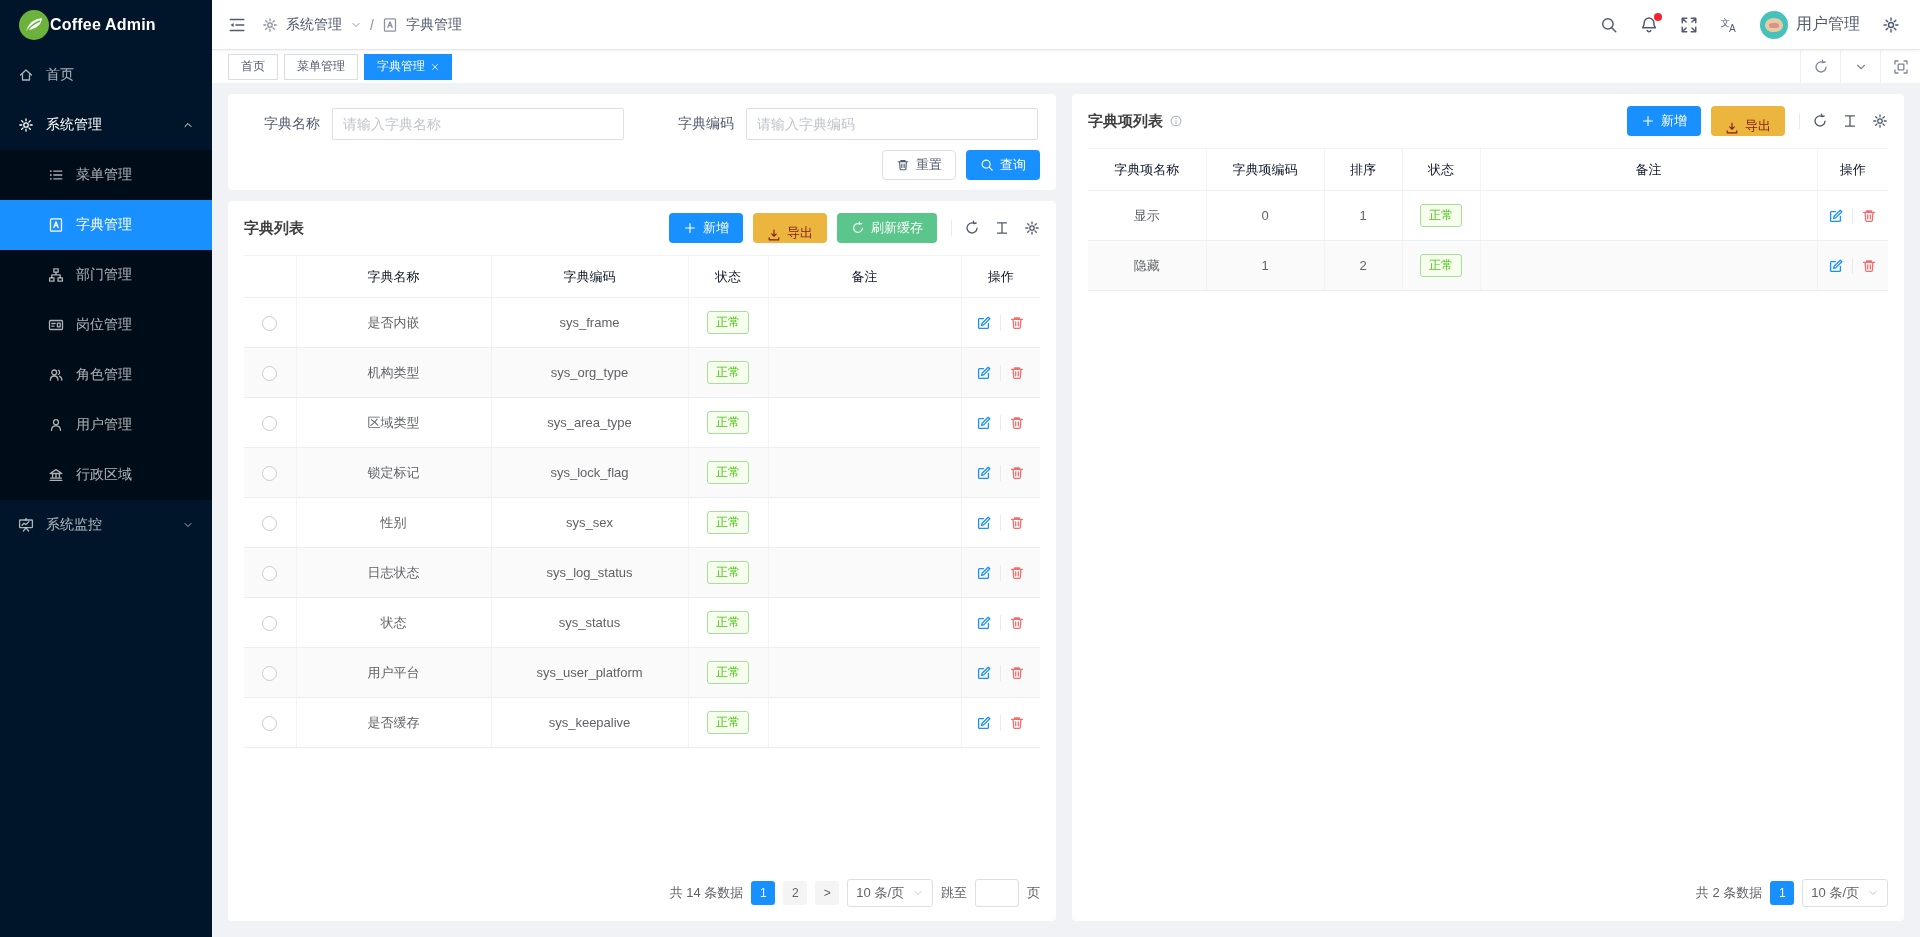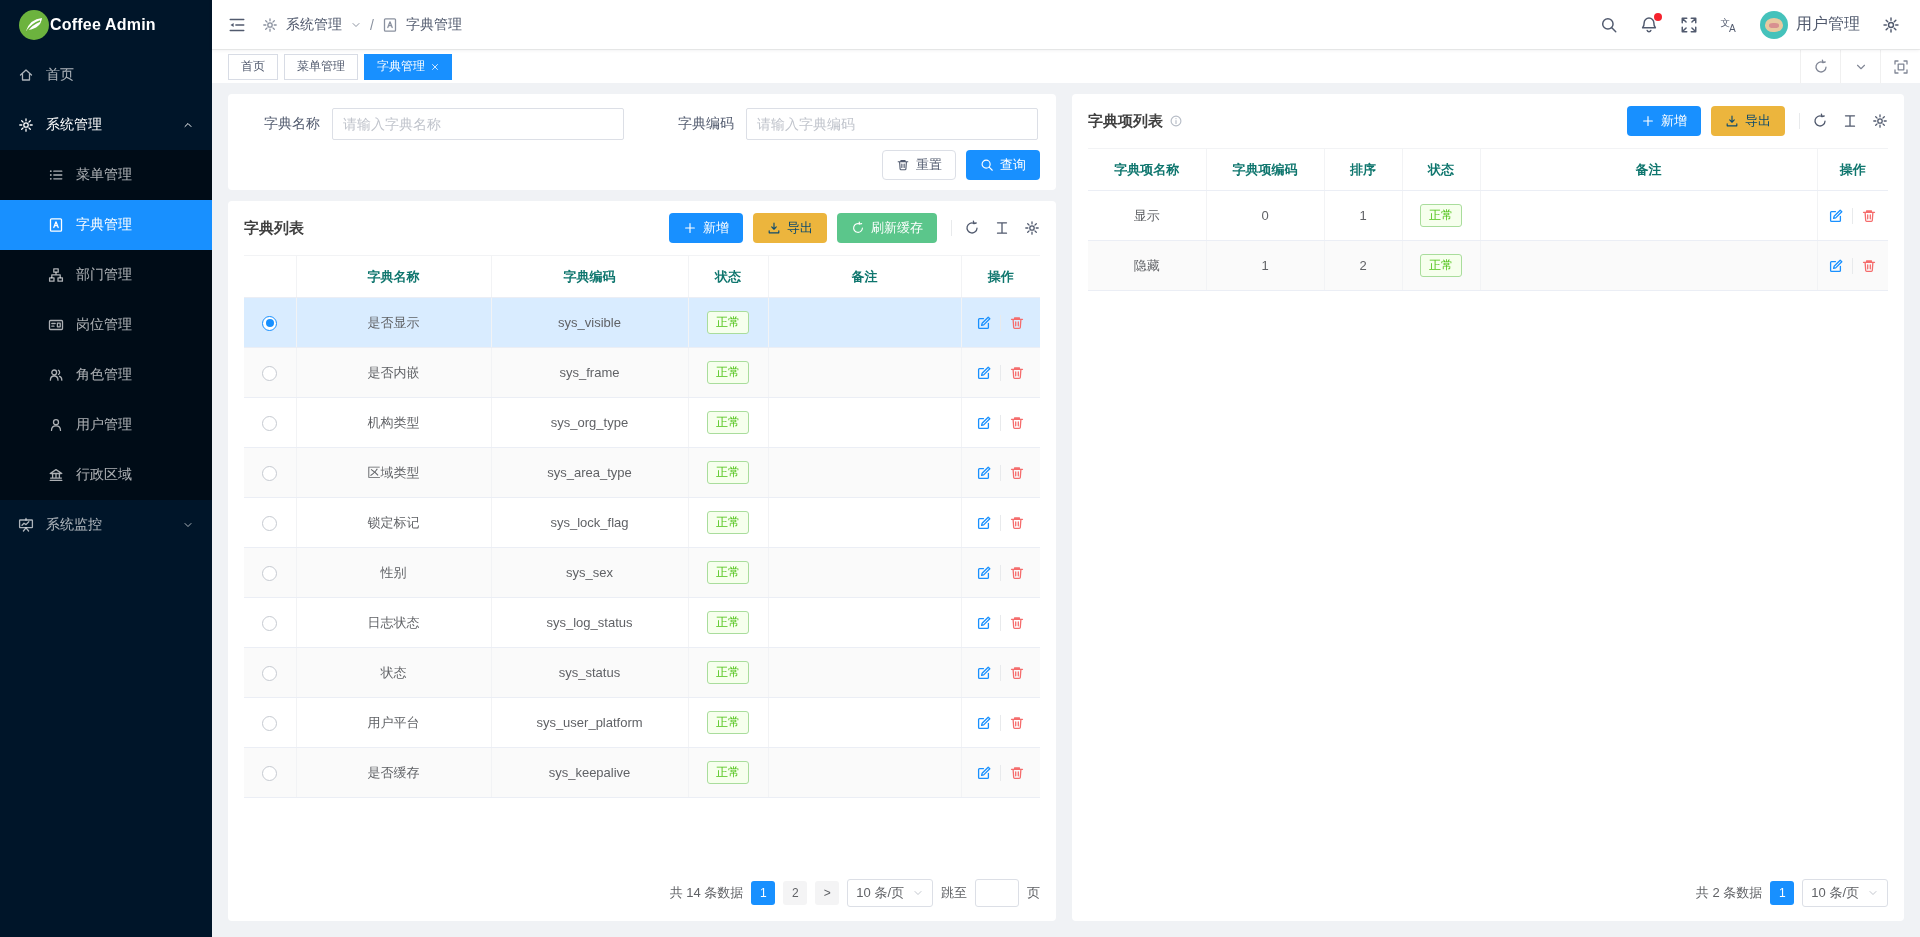--- a/index.html
+++ b/index.html
@@ -62,34 +62,34 @@
   .f-label { width:76px; text-align:right; margin-right:12px; font-size:14px; color:#515a6e; }
   .f-label.second { width:110px; }
   .f-input { width:292px; height:32px; border:1px solid #dcdfe6; border-radius:2px; padding:0 10px;
              font-size:14px; color:#515a6e; outline:none; font-family:inherit; }
   .f-input::placeholder { color:#c0c4cc; }
   .btn-row { display:flex; justify-content:flex-end; gap:10px; margin-top:10px; }
   .btn { height:30px; display:inline-flex; align-items:center; gap:6px; padding:0 13px; font-size:13px;
          border-radius:4px; border:1px solid transparent; cursor:pointer; background:#fff; font-family:inherit; }
   .btn-plain { border-color:#dcdfe6; color:#515a6e; }
   .btn-primary { background:#1890ff; color:#fff; }
-  .btn-warn { background:#ecb53d; color:#0c4a6e; }
+  .btn-warn { background:#ecb53d; color:#7f1d1d;align-items:flex-end; }
   .btn-success { background:#5bc68b; color:#fff; }
 
   .panel { flex:1; padding:12px 16px; position:relative; display:flex; flex-direction:column; min-height:0; }
   .panel-head { display:flex; align-items:center; margin-bottom:12px; flex:none; }
   .panel-title { font-size:15px; font-weight:bold; color:#404040; display:flex; align-items:center; gap:6px; }
   .panel-title .ic { color:#b6bcc6; }
   .panel-actions { margin-left:auto; display:flex; align-items:center; gap:10px; }
   .tool-icons { display:flex; align-items:center; gap:14px; color:#515a6e; padding-left:12px;
                 border-left:1px solid #e8eaec; margin-left:4px; }
   .tool-icons .ic { cursor:pointer; }
 
   table { border-collapse:collapse; table-layout:fixed; width:100%; font-size:13px; flex:none; }
-  th { height:42px; font-weight:bold; color:#0f766e; background:#fff; }
+  th { height:42px; font-weight:normal; color:#0f172a; background:#fff; }
   td { height:50px; color:#606266; text-align:center; }
   th, td { border-bottom:1px solid #ebeef5; border-right:1px solid #f2f3f5; text-align:center; overflow:hidden; }
   th:last-child, td:last-child { border-right:none; }
   thead tr { border-top:1px solid #f2f3f5; }
   tbody tr:nth-child(even) td { background:#fafafa; }
   tbody tr.selected td { background:#d9ecff; }
 
   .radio { width:15px; height:15px; border:1px solid #c6cad1; border-radius:50%; display:inline-block;
            background:#fff; vertical-align:middle; cursor:pointer; position:relative; }
   .radio.on { border-color:#1890ff; }
@@ -472,41 +472,20 @@
               <tr>
                 <th></th>
                 <th>字典名称</th>
                 <th>字典编码</th>
                 <th>状态</th>
                 <th>备注</th>
                 <th>操作</th>
               </tr>
             </thead>
             <tbody>
-              <tr class="selected">
-                <td><span class="radio on"></span></td>
-                <td>是否显示</td>
-                <td>sys_visible</td>
-                <td><span class="badge-ok">正常</span></td>
-                <td></td>
-                <td>
-                    <div class="op-cell">
-                  <span class="op-edit">
-                        <svg class="ic">
-                          <use href="#i-edit"></use>
-                        </svg>
-                      </span>
-                  <span class="op-del">
-                        <svg class="ic">
-                          <use href="#i-trash"></use>
-                        </svg>
-                      </span>
-                </div>
-                  </td>
-              </tr>
               <tr>
                 <td><span class="radio"></span></td>
                 <td>是否内嵌</td>
                 <td>sys_frame</td>
                 <td><span class="badge-ok">正常</span></td>
                 <td></td>
                 <td>
                     <div class="op-cell">
                   <span class="op-edit">
                         <svg class="ic">

